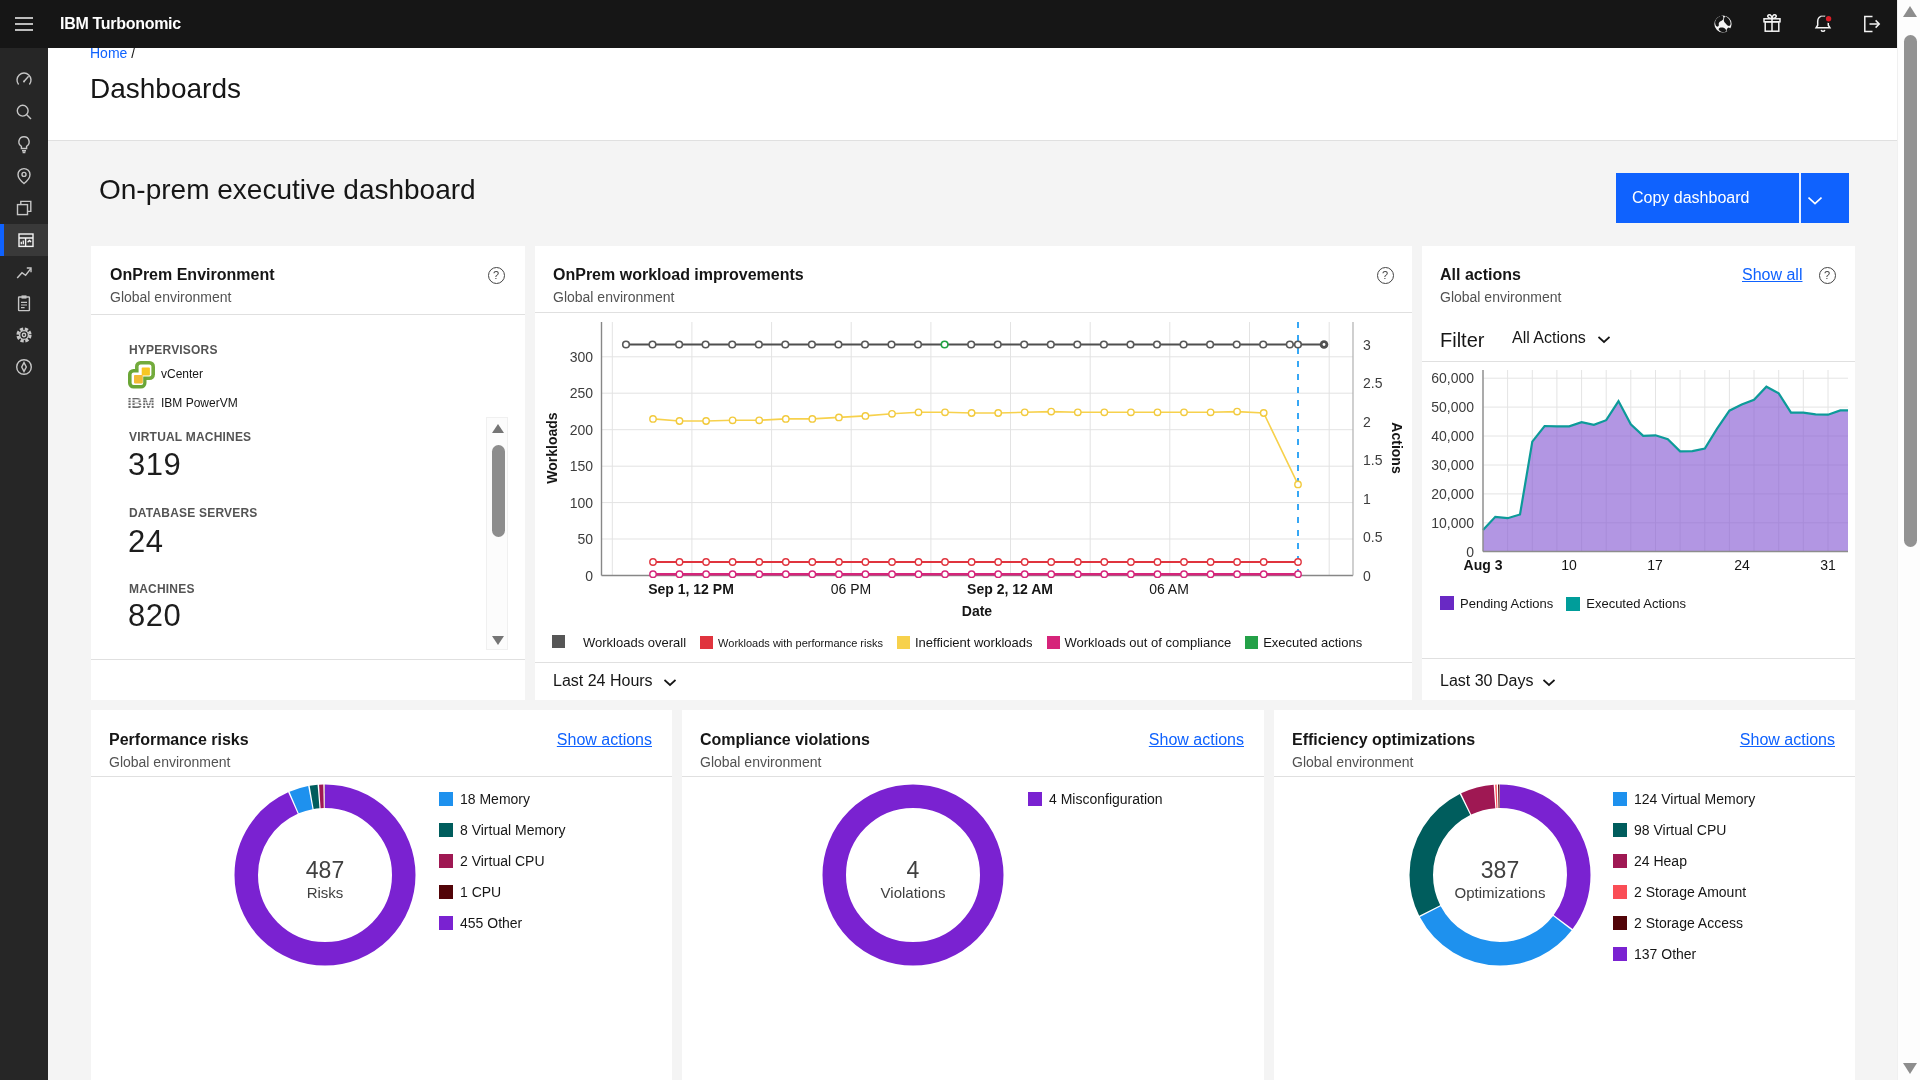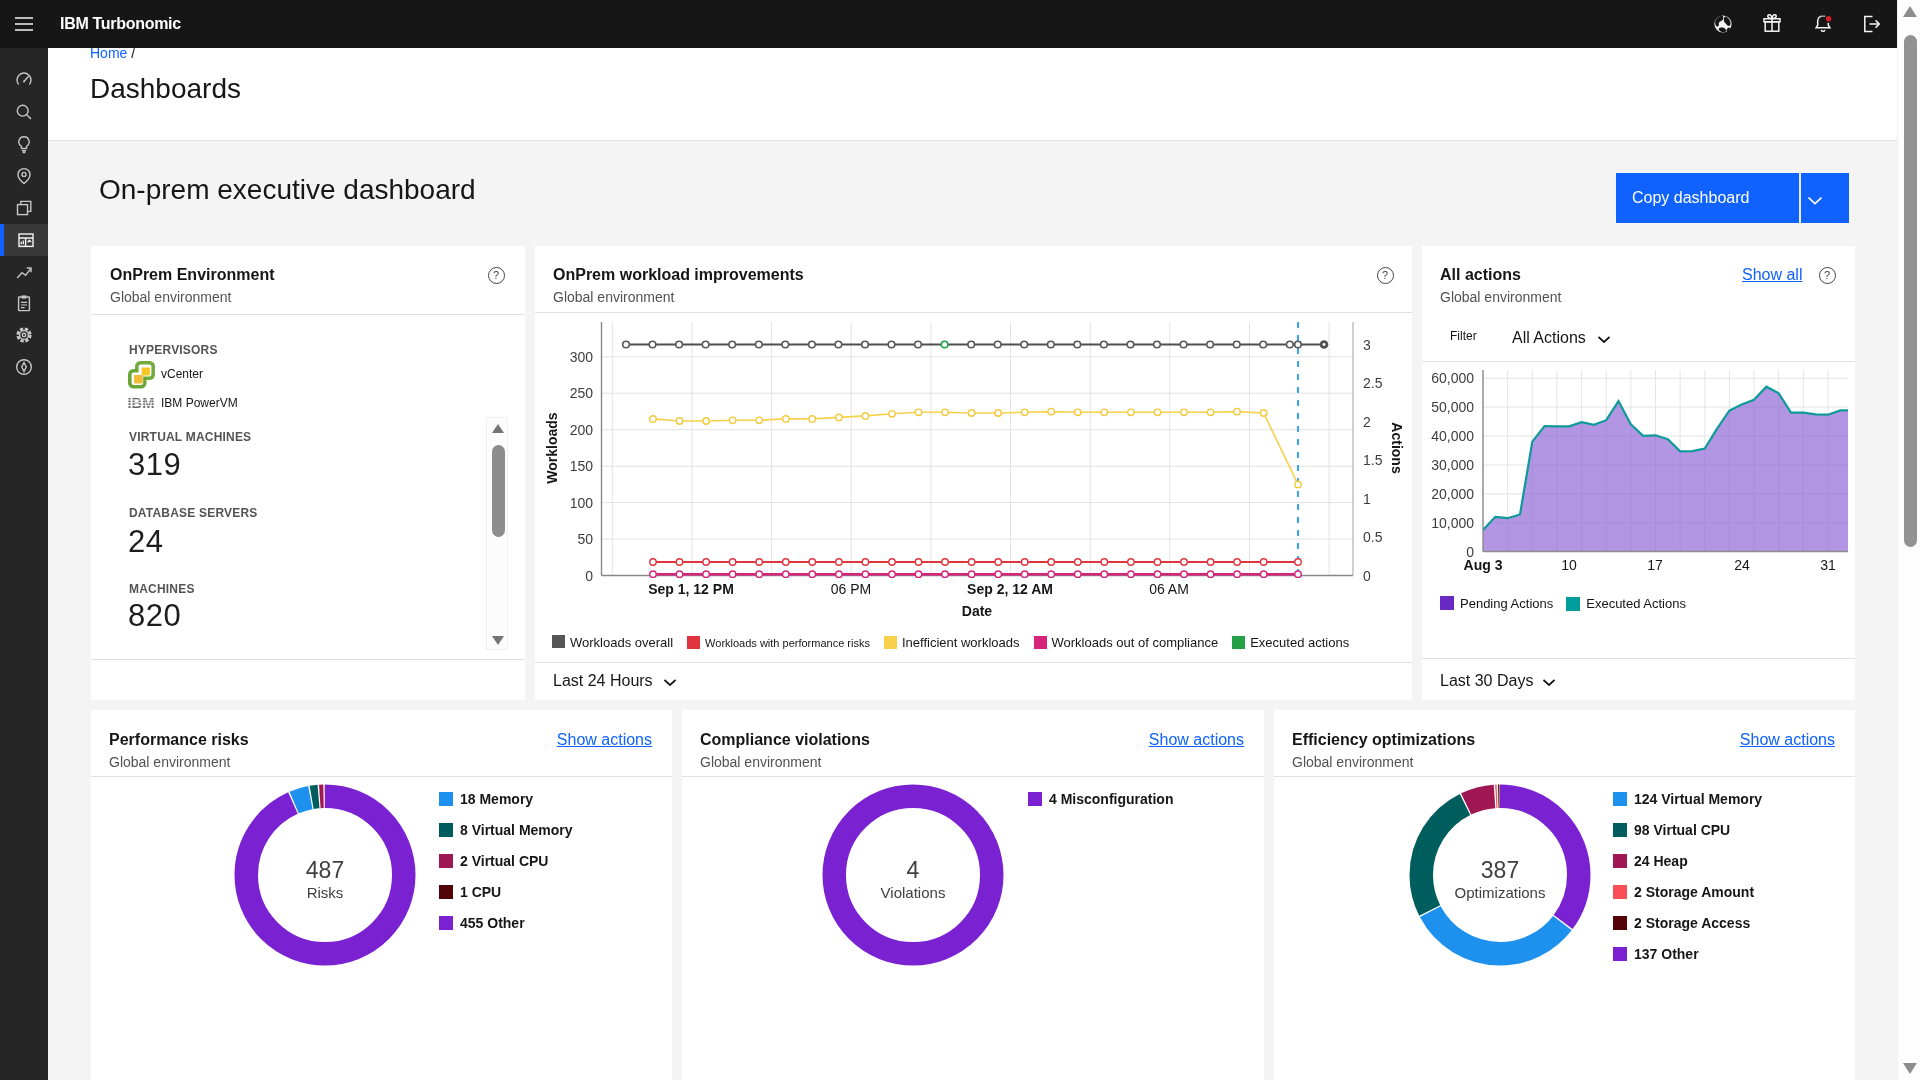--- a/index.html
+++ b/index.html
@@ -13,21 +13,21 @@
 #pagetitle{position:absolute;left:42px;top:25px;font-size:28px;color:#161616;font-weight:400;letter-spacing:0;}
 #content{position:absolute;left:48px;top:141px;width:1849px;height:939px;background:#f4f4f4;}
 .card{position:absolute;background:#fff;}
 .ctitle{position:absolute;font-size:16px;font-weight:700;color:#161616;}
 .csub{position:absolute;font-size:14px;color:#525252;}
 .cdiv{position:absolute;height:1px;background:#e0e0e0;left:0;right:0;}
 .link{color:#0f62fe;font-size:16px;position:absolute;text-decoration:underline;}
 .small-label{position:absolute;font-size:12px;font-weight:700;color:#545454;letter-spacing:0.2px;}
 .bignum{position:absolute;font-size:31px;font-weight:300;color:#1d1d1d;letter-spacing:0.5px;}
 .hentity{position:absolute;font-size:12px;color:#161616;}
-.legend-item{position:absolute;font-size:14px;color:#161616;font-weight:bold;}
+.legend-item{position:absolute;font-size:14px;color:#161616;}
 .legend-sq{position:absolute;width:14px;height:14px;}
 .seltime{position:absolute;font-size:16px;color:#161616;}
 #onprem-h1{position:absolute;left:99px;top:163px;font-size:28px;color:#161616;}
 #copybtn{position:absolute;left:1616px;top:173px;width:233px;height:50px;background:#0f62fe;}
 #copybtn .txt{position:absolute;left:16px;top:16px;font-size:16px;color:#fff;}
 #copybtn .sep{position:absolute;left:183px;top:0;width:2px;height:50px;background:#fff;opacity:.9;}
 #scrollbar{position:absolute;left:1897px;top:0;width:23px;height:1080px;background:#fdfdfd;z-index:40;border-left:1px solid #f0f0f0;}
 #scrollbar .thumb{position:absolute;left:6px;top:35px;width:13px;height:512px;background:#929292;border-radius:7px;}
 .donut-num{position:absolute;font-size:23px;font-weight:300;color:#404040;text-align:center;}
 .donut-lab{position:absolute;font-size:15px;color:#404040;text-align:center;}
@@ -232,21 +232,21 @@
       <circle cx="1183.6" cy="344.5" r="3.3" fill="#fff" stroke="#585858" stroke-width="1.6"></circle>
       <circle cx="1210.1" cy="344.5" r="3.3" fill="#fff" stroke="#585858" stroke-width="1.6"></circle>
       <circle cx="1236.7" cy="344.5" r="3.3" fill="#fff" stroke="#585858" stroke-width="1.6"></circle>
       <circle cx="1263.2" cy="344.5" r="3.3" fill="#fff" stroke="#585858" stroke-width="1.6"></circle>
       <circle cx="1289.8" cy="344.5" r="3.3" fill="#fff" stroke="#585858" stroke-width="1.6"></circle>
       <circle cx="1298.0" cy="344.5" r="3.3" fill="#fff" stroke="#585858" stroke-width="1.6"></circle>
       <circle cx="1324.0" cy="344.5" r="4.3" fill="#4f4f4f"></circle>
       <circle cx="1324.0" cy="344.5" r="1.4" fill="#fff"></circle>
     </svg>
     <div class="abs" style="left:17px;top:389px;display:flex;gap:14px">
-      <div style="display:flex;gap:5px;white-space:nowrap">
+      <div style="display:flex;gap:18px;white-space:nowrap">
         <div style="width:13px;height:13px;background:#565656;flex:none"></div>
         <div style="font-size:13px;color:#161616">Workloads overall</div>
       </div>
       <div style="display:flex;align-items:center;gap:5px;white-space:nowrap">
         <div style="width:13px;height:13px;background:#e0343e;flex:none"></div>
         <div style="font-size:11px;color:#161616">Workloads with performance risks</div>
       </div>
       <div style="display:flex;align-items:center;gap:5px;white-space:nowrap">
         <div style="width:13px;height:13px;background:#f7d14c;flex:none"></div>
         <div style="font-size:13px;color:#161616">Inefficient workloads</div>
@@ -264,21 +264,21 @@
     <div class="seltime" style="left:18px;top:426px">Last 24 Hours</div>
     <svg class="abs" style="left:129px;top:430px" width="12" height="12" viewBox="0 0 12 12">
       <polyline points="0.5,4.0 6.0,9.0 11.5,4.0" fill="none" stroke="#161616" stroke-width="1.7"></polyline>
     </svg>
   </div>
 <div class="card" style="left:1422px;top:246px;width:433px;height:454px">
     <div class="ctitle" style="left:18px;top:20px">All actions</div>
     <div class="link" style="left:320px;top:20px">Show all</div>
     <div class="qmark" style="left:396.5px;top:20.5px">?</div>
     <div class="csub" style="left:18px;top:43px">Global environment</div>
-    <div class="abs" style="left:28px;top:83px;font-size:12px;color:#161616">Filter</div>
+    <div class="abs" style="left:18px;top:83px;font-size:20px;color:#161616">Filter</div>
     <div class="abs" style="left:90px;top:83px;font-size:16px;color:#161616">All Actions</div>
     <svg class="abs" style="left:176px;top:87px" width="12" height="12" viewBox="0 0 12 12">
       <polyline points="0.5,4.0 6.0,9.0 11.5,4.0" fill="none" stroke="#161616" stroke-width="1.7"></polyline>
     </svg>
     <div class="cdiv" style="top:115px"></div>
     <svg class="abs" style="left:0;top:0" width="433" height="454" viewBox="1422 246 433 454">
       <line x1="1483.0" y1="370.0" x2="1483.0" y2="551.5" stroke="#e4e4e4" stroke-width="1"></line>
       <line x1="1507.6" y1="370.0" x2="1507.6" y2="551.5" stroke="#e4e4e4" stroke-width="1"></line>
       <line x1="1532.3" y1="370.0" x2="1532.3" y2="551.5" stroke="#e4e4e4" stroke-width="1"></line>
       <line x1="1556.9" y1="370.0" x2="1556.9" y2="551.5" stroke="#e4e4e4" stroke-width="1"></line>

